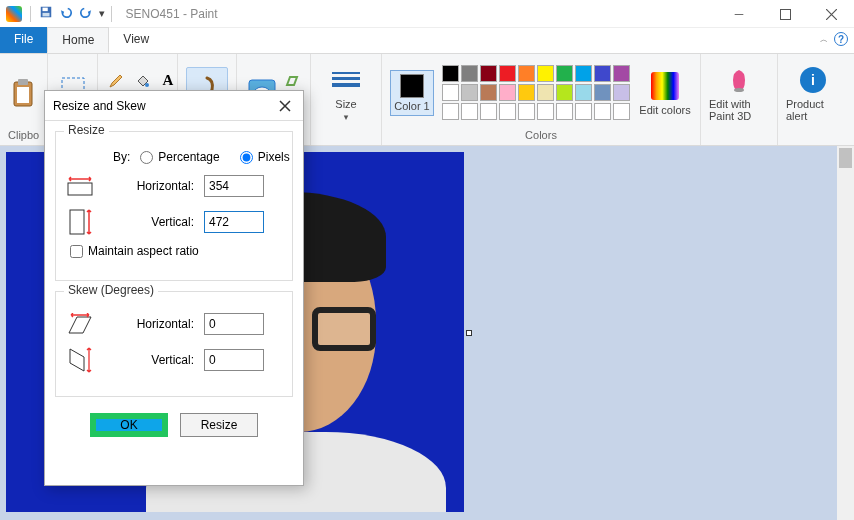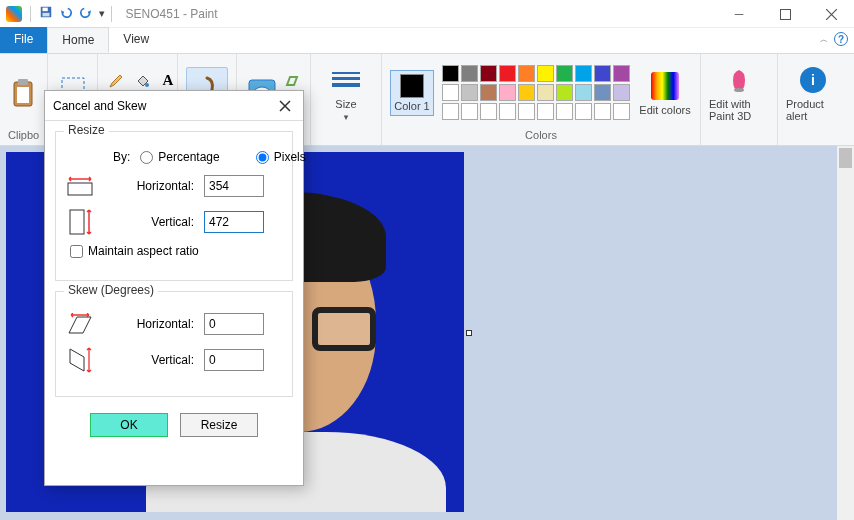--- a/index.html
+++ b/index.html
@@ -56,21 +56,21 @@
 .fieldset { border:1px solid #ddd; margin:10px 10px 6px 10px; padding:10px 10px 14px 10px; position:relative; }
 .fieldset .legend { position:absolute; top:-9px; left:8px; background:#fff; padding:0 4px; color:#333; }
 .row { display:flex; align-items:center; gap:10px; margin:8px 0; }
 .row .lbl { width:90px; text-align:right; }
 .row input[type=text] { width:60px; height:22px; padding:0 4px; border:1px solid #888; }
 .radio,.checkbox { display:flex; align-items:center; gap:5px; }
 .radio input,.checkbox input { margin:0; }
 .shape-ico { width:28px; height:28px; display:flex; align-items:center; justify-content:center; }
 .dlg-btns { display:flex; justify-content:center; gap:12px; padding:10px; }
 .dlg-btn { width:78px; height:24px; border:1px solid #888; background:#f3f3f3; display:flex; align-items:center; justify-content:center; }
-.dlg-btn.primary { border:1px solid #22c55e; background:#5eead4; }
+.dlg-btn.primary { border:6px solid #22c55e; background:#0ea5e9; }
 .chev { font-size:8px; color:#777; }
 .dropchev { font-size:9px; color:#555; }
 </style>
 </head>
 <body>
 
 <div class="titlebar">
   <div class="qat">
     <div class="paint-icon"></div>
     <div class="qat-sep"></div>
@@ -330,37 +330,37 @@
     <div class="glasses"></div>
   </div>
   <div class="handle" style="left:466px; top:184px;"></div>
   <div class="scroll-v">
       <div class="thumb"></div>
     </div>
 </div>
 
 <div class="dialog">
   <div class="dlg-title">
-    <span>Cancel and Skew</span>
+    <span>Resize and Skew</span>
     <div class="dlg-close">
         <svg width="12" height="12">
           <path d="M1 1 L11 11 M11 1 L1 11" stroke="#333" stroke-width="1.5"></path>
         </svg>
       </div>
   </div>
 
   <div class="fieldset">
     <div class="legend">Resize</div>
     <div class="row">
       <span style="width:28px;margin-left:47px;">By:</span>
       <label class="radio">
           <input type="radio" name="by" style="">
           <span>Percentage</span>
         </label>
-      <label class="radio" style="margin-left:26px;">
+      <label class="radio" style="margin-left:10px;">
           <input type="radio" name="by" checked="" style="">
           <span>Pixels</span>
         </label>
     </div>
     <div class="row">
       <div class="shape-ico">
           <svg width="26" height="22">
             <rect x="1" y="8" width="24" height="12" fill="#fff" stroke="#333"></rect>
             <path d="M6 4 L2 4 M2 4 L4 2 M2 4 L4 6 M20 4 L24 4 M24 4 L22 2 M24 4 L22 6 M6 4 L20 4" stroke="#e33" stroke-width="1.5" fill="none"></path>
           </svg>

